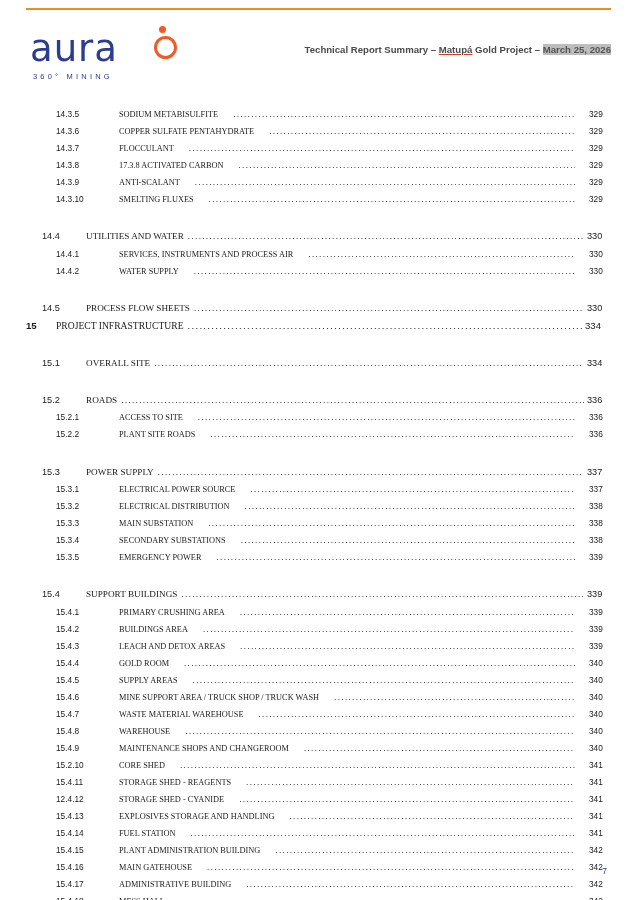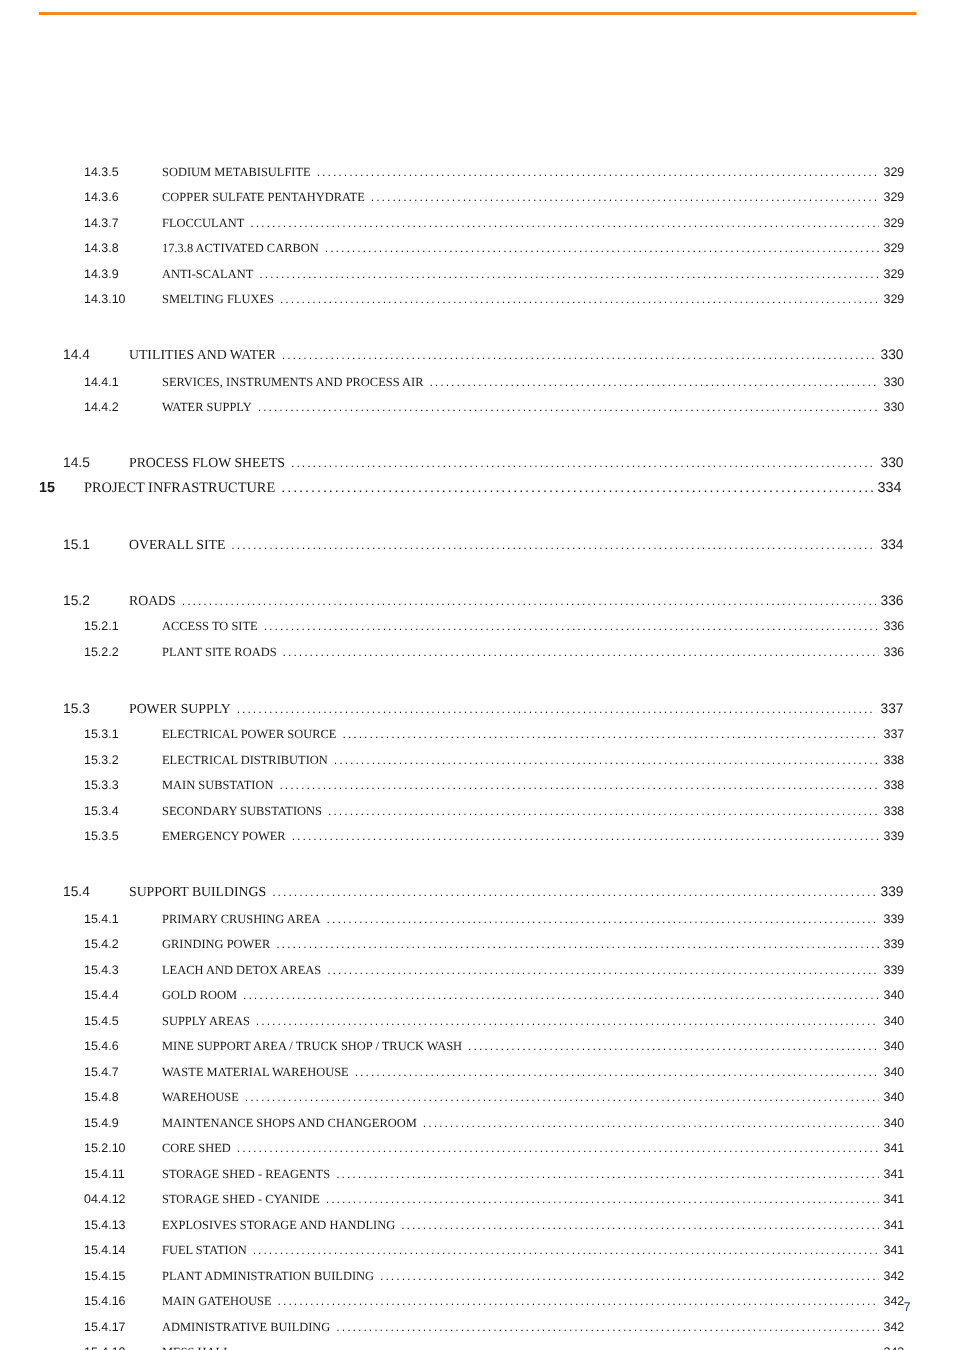--- a/index.html
+++ b/index.html
@@ -154,39 +154,53 @@
     font-size: 9.2px;
     margin-bottom: 8.2px;
     margin-top: 28px;
   }
   .lvl2 .toc-num { width: 44px; margin-left: 16px; }
   .lvl2 .toc-page { min-width: 24px; }
 
   .lvl3 {
     font-size: 8.3px;
     margin-bottom: 7.7px;
+    gap: 11px;
   }
   .lvl3 .toc-num { width: 52px; margin-left: 30px; }
   .lvl3 .toc-page { min-width: 22px; }
 
   .page-number {
     position: absolute;
     right: 30px;
     bottom: 24px;
     font-size: 8.5px;
     color: #2b3d8f;
   }
 </style>
 </head>
 <body>
 
 <div class="page">
 
   <div class="top-rule"></div>
 
+  <div class="header">
+    <div class="logo-block">
+      <div class="logo-word">aura</div>
+      <div class="logo-sub">360° MINING</div>
+      <div class="logo-mark">
+        <div class="logo-dot"></div>
+        <div class="logo-ring"></div>
+      </div>
+    </div>
+    <div class="header-title">
+      <span>Technical Report Summary – </span><span class="hl-underline">Matupá</span><span> Gold Project – </span><span class="hl-highlight">March 25, 2026</span>
+    </div>
+  </div>
 
   <div class="toc" id="toc-list">
       <div class="toc-row lvl3">
         <span class="toc-num">14.3.5</span>
         <span class="toc-label">SODIUM METABISULFITE</span>
         <span class="toc-dots">...............................................................................................................................................................</span>
         <span class="toc-page">329</span>
       </div>
       <div class="toc-row lvl3">
         <span class="toc-num">14.3.6</span>
@@ -315,21 +329,21 @@
         <span class="toc-page">339</span>
       </div>
       <div class="toc-row lvl3">
         <span class="toc-num">15.4.1</span>
         <span class="toc-label">PRIMARY CRUSHING AREA</span>
         <span class="toc-dots">...............................................................................................................................................................</span>
         <span class="toc-page">339</span>
       </div>
       <div class="toc-row lvl3">
         <span class="toc-num">15.4.2</span>
-        <span class="toc-label">GRINDING POWER</span>
+        <span class="toc-label">BUILDINGS AREA</span>
         <span class="toc-dots">...............................................................................................................................................................</span>
         <span class="toc-page">339</span>
       </div>
       <div class="toc-row lvl3">
         <span class="toc-num">15.4.3</span>
         <span class="toc-label">LEACH AND DETOX AREAS</span>
         <span class="toc-dots">...............................................................................................................................................................</span>
         <span class="toc-page">339</span>
       </div>
       <div class="toc-row lvl3">
@@ -374,21 +388,21 @@
         <span class="toc-dots">...............................................................................................................................................................</span>
         <span class="toc-page">341</span>
       </div>
       <div class="toc-row lvl3">
         <span class="toc-num">15.4.11</span>
         <span class="toc-label">STORAGE SHED - REAGENTS</span>
         <span class="toc-dots">...............................................................................................................................................................</span>
         <span class="toc-page">341</span>
       </div>
       <div class="toc-row lvl3">
-        <span class="toc-num">04.4.12</span>
+        <span class="toc-num">12.4.12</span>
         <span class="toc-label">STORAGE SHED - CYANIDE</span>
         <span class="toc-dots">...............................................................................................................................................................</span>
         <span class="toc-page">341</span>
       </div>
       <div class="toc-row lvl3">
         <span class="toc-num">15.4.13</span>
         <span class="toc-label">EXPLOSIVES STORAGE AND HANDLING</span>
         <span class="toc-dots">...............................................................................................................................................................</span>
         <span class="toc-page">341</span>
       </div>

